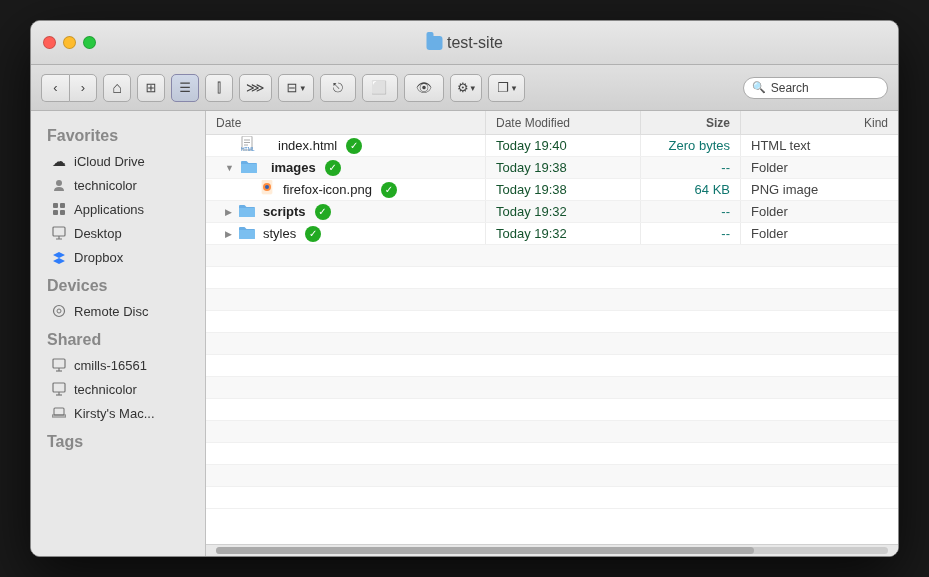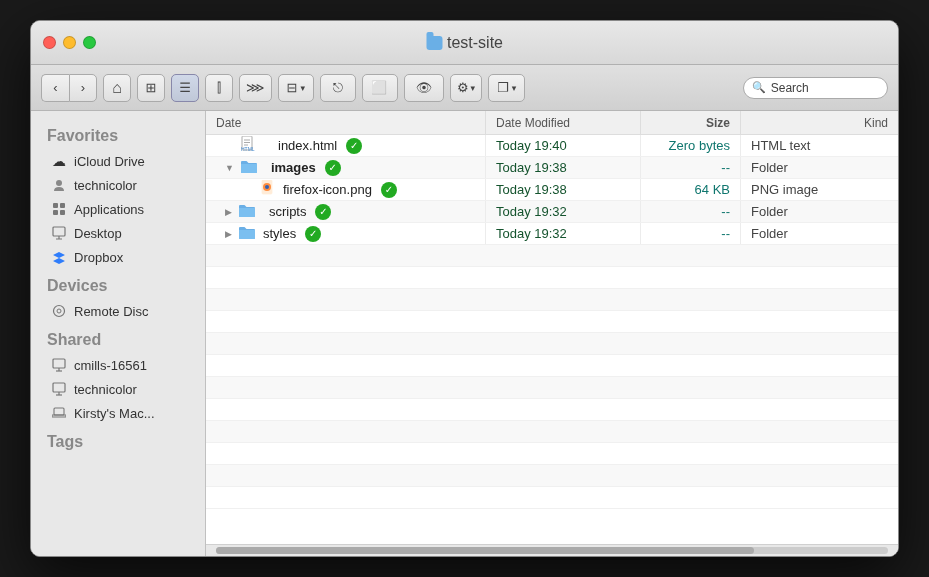--- a/index.html
+++ b/index.html
@@ -580,21 +580,21 @@
         <div class="file-row">
           <div class="file-cell-name">
             <span style="width:4px; display:inline-block;"></span>
             <span class="disclosure">▶</span>
             <span class="file-icon">
               <svg width="16" height="13" viewBox="0 0 16 13">
                 <path d="M0 2 Q0 1 1 1 L5 1 Q6 1 6.5 2 L7.5 3 L15 3 Q16 3 16 4 L16 12 Q16 13 15 13 L1 13 Q0 13 0 12 Z" fill="#6aafe6"></path>
                 <path d="M0 4 L16 4 L16 12 Q16 13 15 13 L1 13 Q0 13 0 12 Z" fill="#7bbff0"></path>
               </svg>
             </span>
-            <span style="margin-left:9px;">scripts</span>
+            <span style="margin-left:3px;font-weight:bold;">scripts</span>
             <div class="check-icon">✓</div>
           </div>
           <div class="file-cell-date">
             <span>Today 19:32</span>
           </div>
           <div class="file-cell-size">
             <span>--</span>
           </div>
           <div class="file-cell-kind">
             <span>Folder</span>

